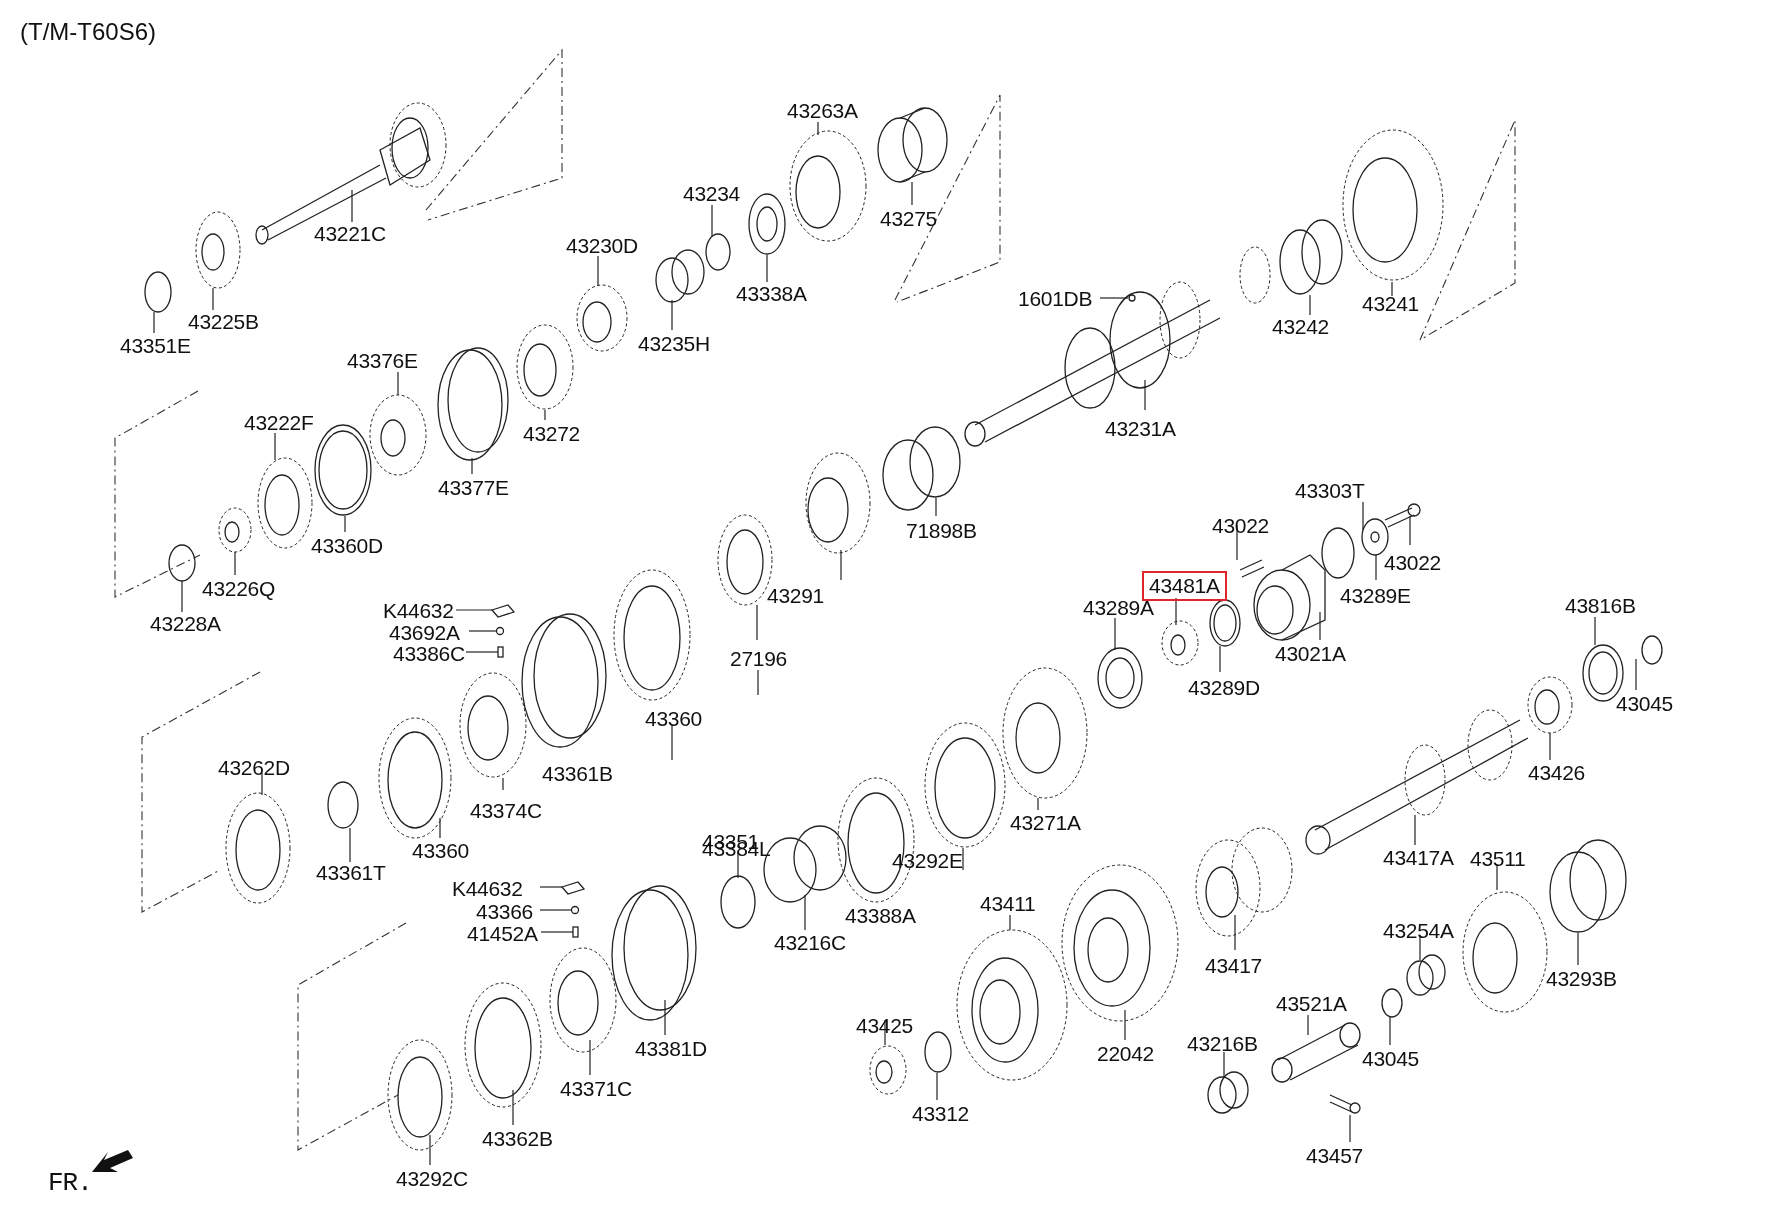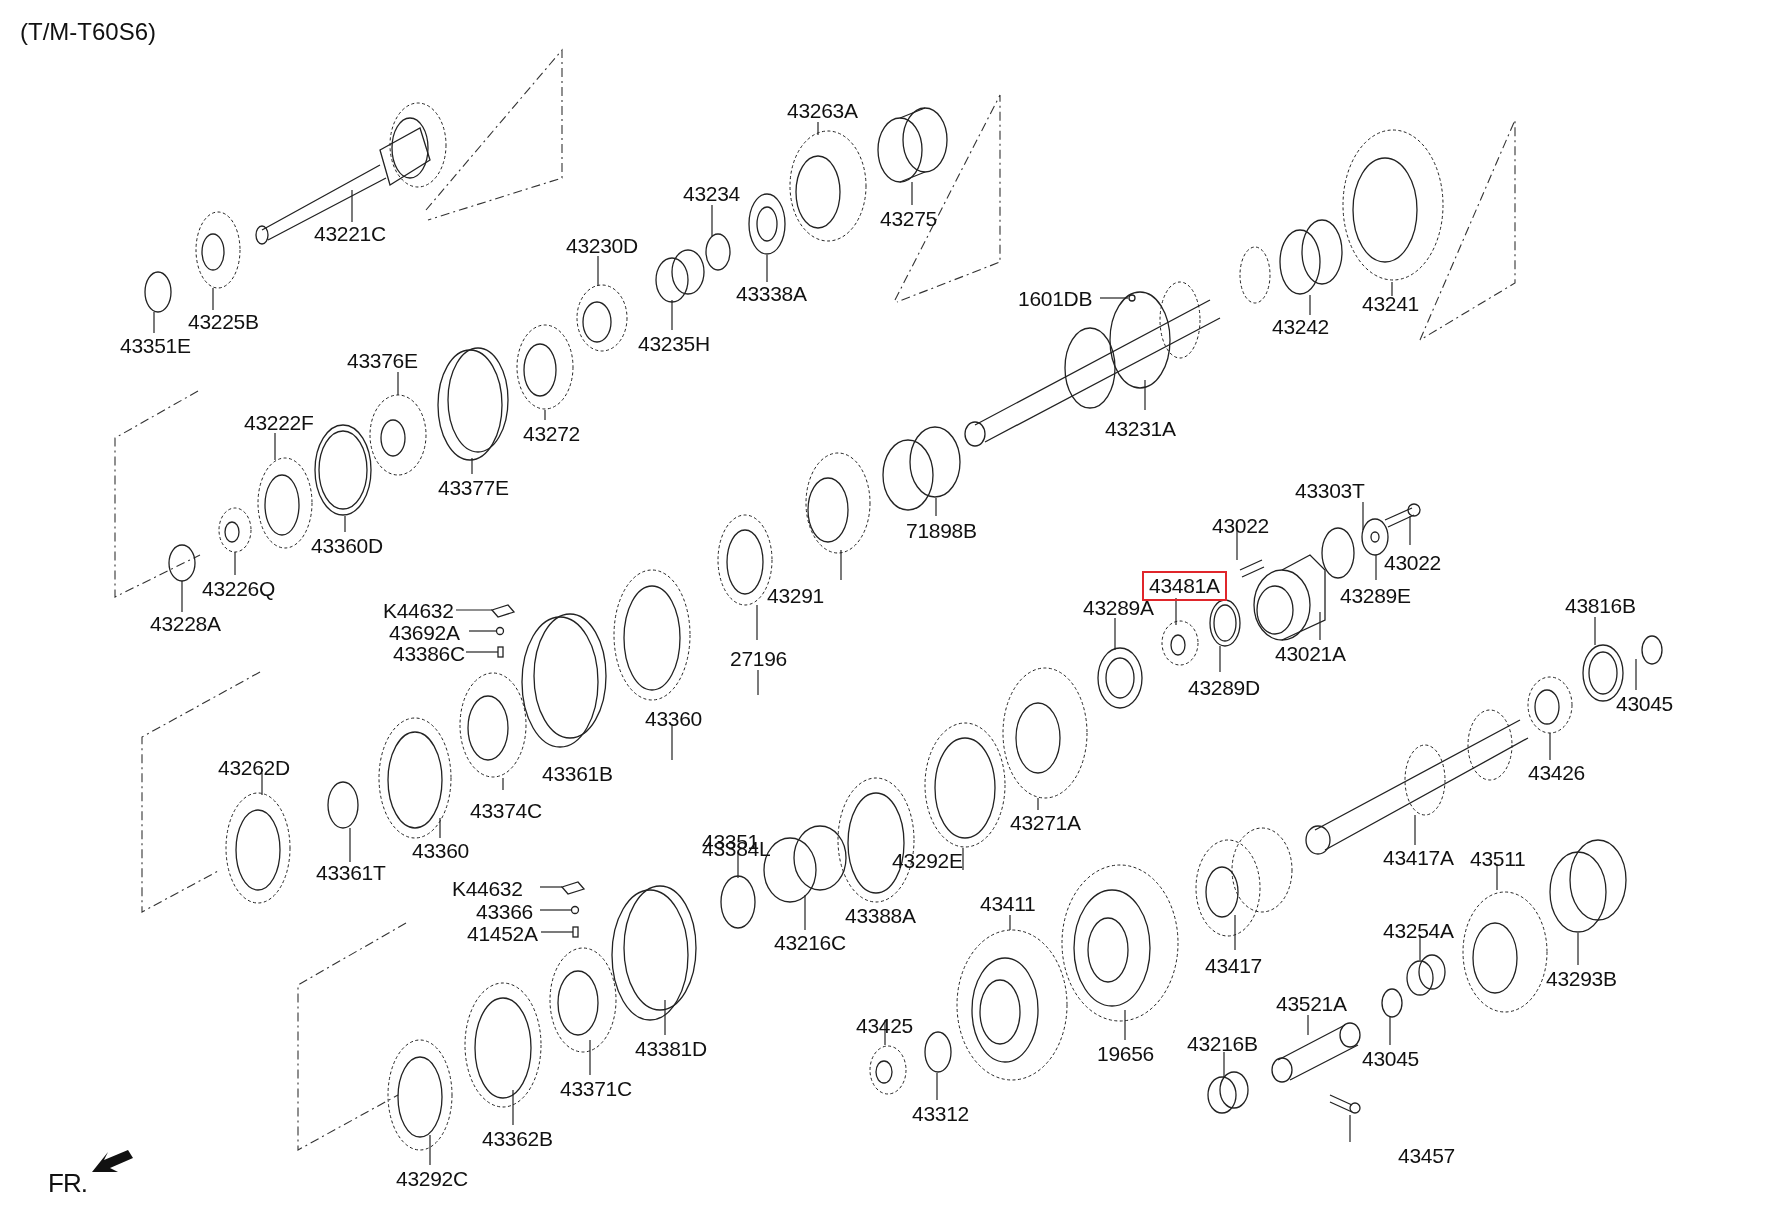--- a/index.html
+++ b/index.html
@@ -1,21 +1,21 @@
 <!DOCTYPE html>
 <html><head>
 <meta charset="utf-8">
 <style>
   html,body{margin:0;padding:0;background:#fff;}
   #stage{position:relative;width:1772px;height:1211px;background:#ffffff;overflow:hidden;font-family:"Liberation Sans",sans-serif;color:#111;}
   #art{position:absolute;left:0;top:0;}
   .lbl{position:absolute;font-size:21px;line-height:22px;white-space:nowrap;color:#111;letter-spacing:-0.3px;cursor:pointer;}
   .lbl.hl{outline:2px solid #e0262b;outline-offset:2px;padding:0 3px;}
   .title{position:absolute;left:20px;top:18px;font-size:24px;}
-  .fr{position:absolute;left:48px;top:1168px;font-size:26px;font-weight:normal;letter-spacing:-1px;}
+  .fr{position:absolute;left:48px;top:1168px;font-size:26px;font-weight:normal;letter-spacing:-1px;font-family:Liberation Mono, monospace;}
   .part{fill:none;stroke:#222;stroke-width:1.3;}
   .dash{fill:none;stroke:#333;stroke-width:1.1;stroke-dasharray:9 4 2 4;}
   .leader{stroke:#222;stroke-width:1.2;}
   .teeth{fill:none;stroke:#222;stroke-width:1;stroke-dasharray:3 2.5;}
 </style>
 </head>
 <body>
 
 <div id="stage">
   <div class="title">(T/M-T60S6)</div>
@@ -401,30 +401,30 @@
   <div class="lbl" style="left:1528px;top:762px">43426</div>
   <div class="lbl" style="left:1383px;top:847px">43417A</div>
   <div class="lbl" style="left:702px;top:838px">43384L</div>
   <div class="lbl" style="left:702px;top:831px">43351</div>
   <div class="lbl" style="left:845px;top:905px">43388A</div>
   <div class="lbl" style="left:774px;top:932px">43216C</div>
   <div class="lbl" style="left:452px;top:878px">K44632</div>
   <div class="lbl" style="left:476px;top:901px">43366</div>
   <div class="lbl" style="left:467px;top:923px">41452A</div>
   <div class="lbl" style="left:980px;top:893px">43411</div>
-  <div class="lbl" style="left:1097px;top:1043px">19656</div>
+  <div class="lbl" style="left:1097px;top:1043px">22042</div>
   <div class="lbl" style="left:1205px;top:955px">43417</div>
   <div class="lbl" style="left:1470px;top:848px">43511</div>
   <div class="lbl" style="left:1383px;top:920px">43254A</div>
   <div class="lbl" style="left:1546px;top:968px">43293B</div>
   <div class="lbl" style="left:635px;top:1038px">43381D</div>
   <div class="lbl" style="left:560px;top:1078px">43371C</div>
   <div class="lbl" style="left:482px;top:1128px">43362B</div>
   <div class="lbl" style="left:396px;top:1168px">43292C</div>
   <div class="lbl" style="left:856px;top:1015px">43425</div>
   <div class="lbl" style="left:912px;top:1103px">43312</div>
   <div class="lbl" style="left:1276px;top:993px">43521A</div>
   <div class="lbl" style="left:1187px;top:1033px">43216B</div>
   <div class="lbl" style="left:1362px;top:1048px">43045</div>
-  <div class="lbl" style="left:1398px;top:1145px">43457</div>
+  <div class="lbl" style="left:1306px;top:1145px">43457</div>
 
   <div class="fr">FR.</div>
 </div>
 
 </body></html>

